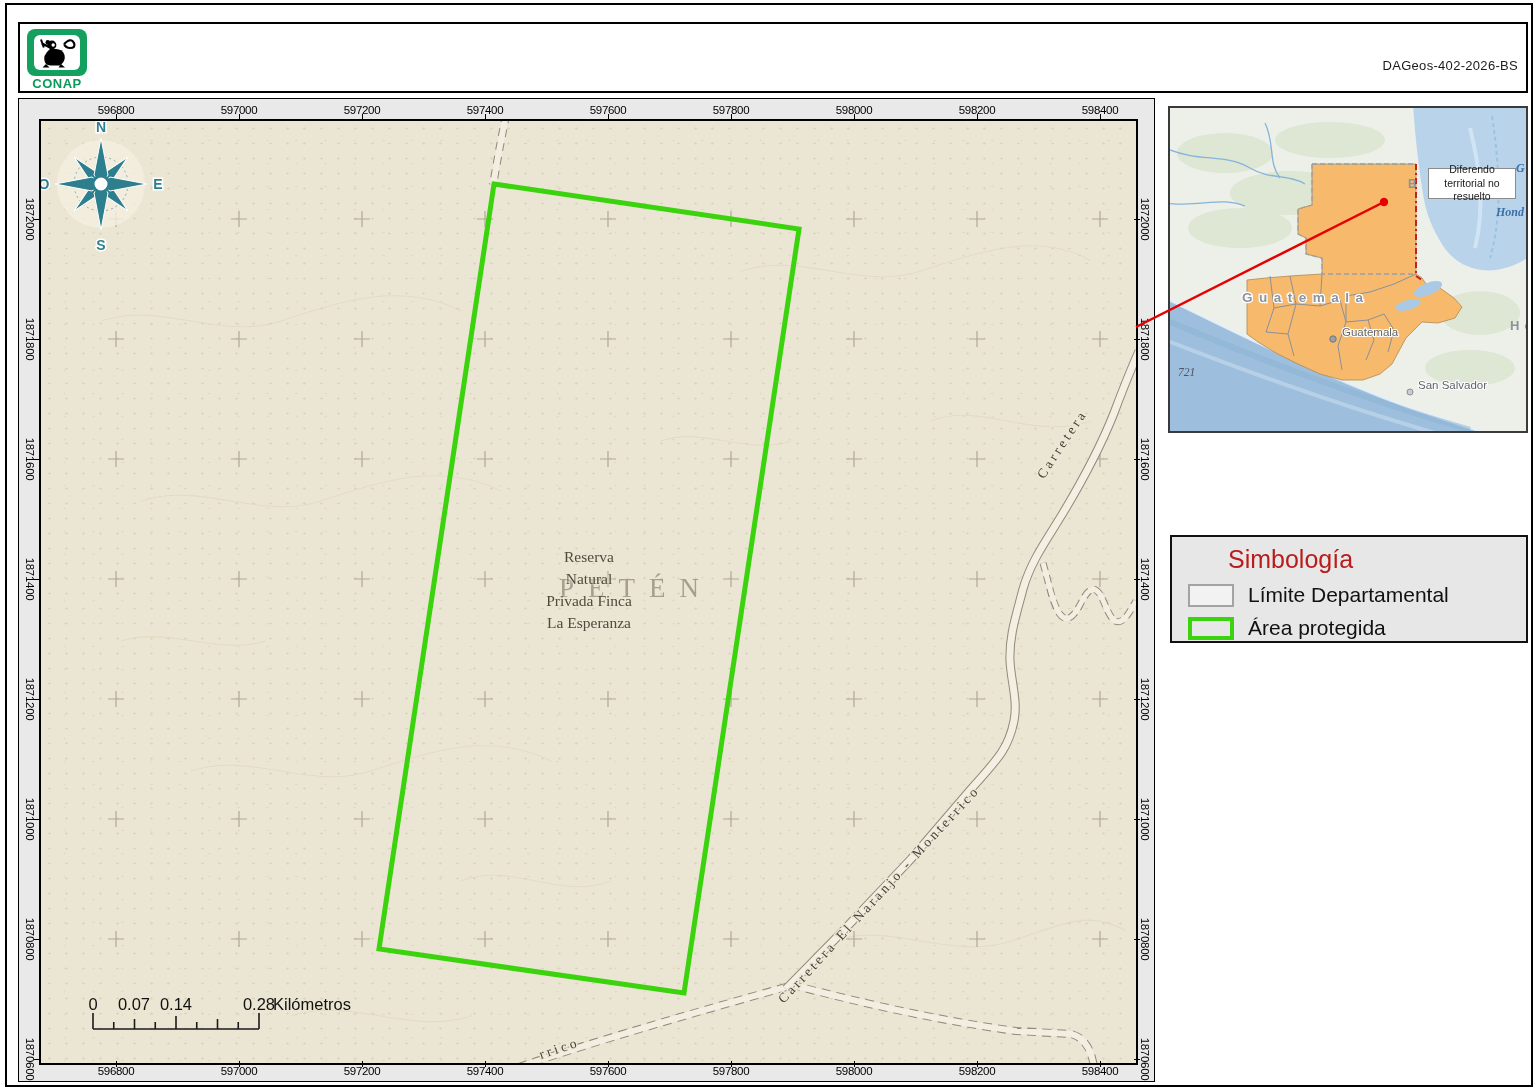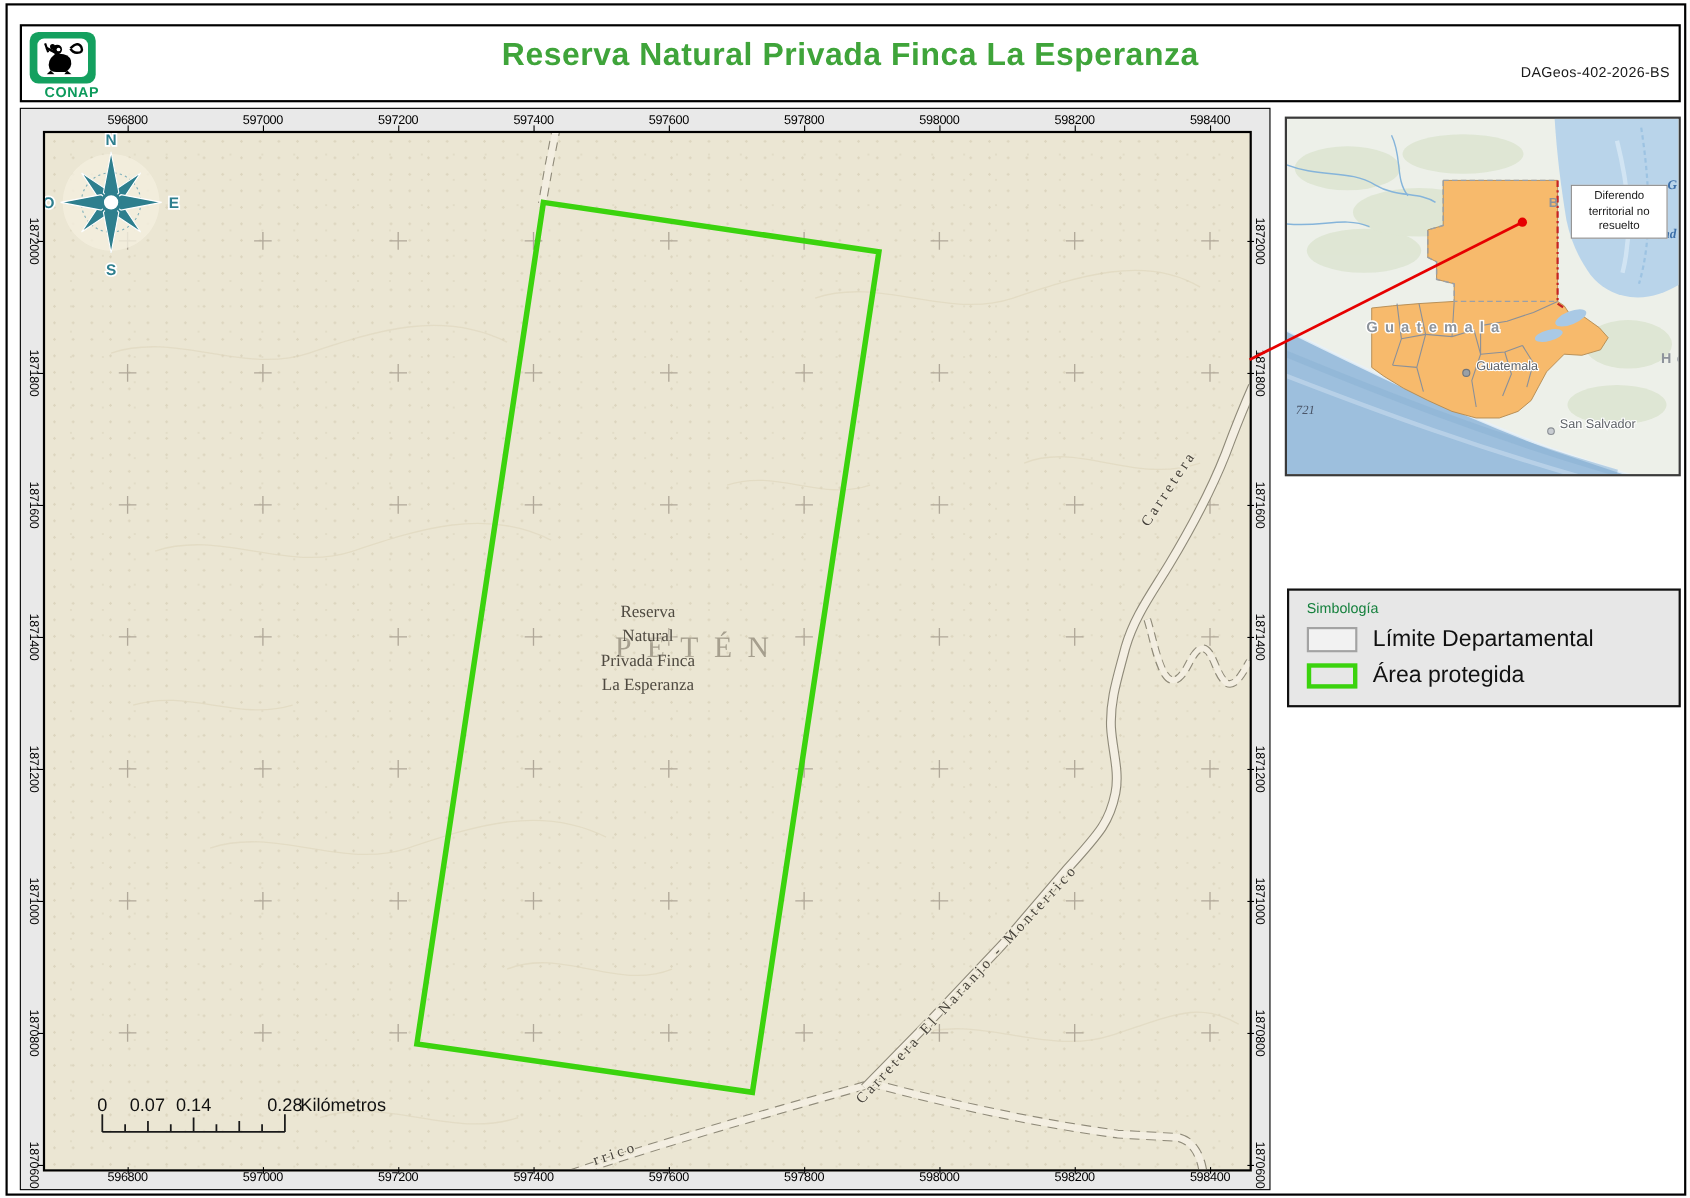--- a/index.html
+++ b/index.html
@@ -5,21 +5,21 @@
   html,body{margin:0;padding:0;background:#fff;}
   .page{position:relative;width:1536px;height:1089px;background:#fff;overflow:hidden;
         font-family:"Liberation Sans",sans-serif;}
   .page-border{position:absolute;left:5px;top:3px;width:1524px;height:1080px;border:2px solid #000;}
 
   
   .title-bar{position:absolute;left:18px;top:22px;width:1510px;height:71px;border:2px solid #000;background:#fff;box-sizing:border-box;}
   .logo{position:absolute;left:7px;top:5px;width:60px;height:47px;background:#14a05f;border-radius:8px;
         display:flex;align-items:center;justify-content:center;}
   .logo-inner{width:46px;height:35px;background:#fff;border-radius:6px;display:flex;align-items:center;justify-content:center;}
-  .logo-text{position:absolute;left:4px;top:52px;width:66px;text-align:right;font-weight:bold;font-size:13px;color:#0c9a5b;letter-spacing:.5px;}
+  .logo-text{position:absolute;left:4px;top:52px;width:66px;text-align:center;font-weight:bold;font-size:13px;color:#0c9a5b;letter-spacing:.5px;}
   .map-title{position:absolute;left:0;top:10px;width:100%;text-align:center;font-size:29px;font-weight:bold;letter-spacing:.5px;color:#3fa43a;}
   .doc-code{position:absolute;right:8px;bottom:18px;font-size:13px;color:#1a1a1a;letter-spacing:.3px;}
 
   
   .map-panel{position:absolute;left:18px;top:98px;width:1137px;height:984px;background:#e9e9e9;border:1px solid #000;box-sizing:border-box;}
   .map-inner{position:absolute;left:20px;top:20px;width:1095px;height:942px;border:2px solid #000;box-sizing:content-box;
              background-color:#ebe6d3;
              background-image:radial-gradient(#dcd5be 1px,transparent 1.4px),radial-gradient(#e2dcc7 1px,transparent 1.4px);
              background-size:17px 15px,29px 23px;background-position:0 0,9px 8px;
              overflow:hidden;}
@@ -30,26 +30,26 @@
 
   .peten-label{position:absolute;left:455px;top:452px;width:280px;text-align:center;
       font-family:"Liberation Serif",serif;font-size:27px;letter-spacing:14px;color:#9a9383;opacity:.85;}
   .area-label{position:absolute;left:428px;top:425px;width:240px;text-align:center;
       font-family:"Liberation Serif",serif;font-size:15.5px;line-height:22px;color:#4f4a40;
       text-shadow:0 0 3px #ece7d5,0 0 3px #ece7d5;}
 
   
   .inset{position:absolute;left:1168px;top:106px;width:360px;height:327px;border:2px solid #3a3a3a;box-sizing:border-box;
          background:#edf0e9;overflow:hidden;}
-  .callout{position:absolute;left:258px;top:60px;width:88px;height:49px;background:#fff;border:1px solid #8b8b8b;
+  .callout{position:absolute;left:258px;top:60px;width:88px;height:31px;background:#fff;border:1px solid #8b8b8b;
            font-size:10.5px;line-height:1.3;text-align:center;color:#1a1a1a;display:flex;align-items:center;justify-content:center;padding:1px;box-sizing:border-box;}
 
   
   .legend{position:absolute;left:1170px;top:535px;width:358px;height:108px;background:#e7e7e7;border:2px solid #111;box-sizing:border-box;padding:8px 0 0 16px;}
-  .legend-title{font-size:13px;color:#15803d;}
+  .legend-title{font-size:25px;color:#b91c1c;margin-left:40px;}
   .legend-row{display:flex;align-items:center;margin-top:9px;}
   .swatch{width:46px;height:23px;box-sizing:border-box;margin-right:14px;}
   .swatch-gray{border:2px solid #a3a3a3;background:#f2f2f2;}
   .swatch-green{border:4px solid #3bd30e;background:transparent;}
   .legend-label{font-size:21px;color:#111;text-align:right;}
 
   
   .info-box{position:absolute;left:1182px;top:925px;width:348px;height:152px;background:#fff;border:2px solid #000;box-sizing:border-box;
             font-family:"Liberation Serif",serif;font-weight:bold;font-style:italic;font-size:13.5px;line-height:16.5px;color:#111;
             padding:7px 9px;}
@@ -75,21 +75,20 @@
           <circle cx="16.2" cy="8" r="1.7" fill="#fff"></circle>
           <path d="M14,11 L5,6.5" stroke="#000" stroke-width="2.4"></path>
           <path d="M4,2.5 l2.8,8" stroke="#000" stroke-width="2"></path>
           <path d="M13,12 q-8,6.5 -5,13.5 q1.5,3 6,3 l9,0 q6,-4.5 4.5,-10.5 q-2,-7.5 -14.5,-6" fill="#000"></path>
           <path d="M9,27 l-3.5,3.5 7,0 z" fill="#000"></path>
           <path d="M24,27 l-2.5,3.5 6.5,0 z" fill="#000"></path>
         </svg>
       </div>
     </div>
     <div class="logo-text">CONAP</div>
-    <div class="map-title">Reserva Natural Privada Finca La Esperanza</div>
     <div class="doc-code">DAGeos-402-2026-BS</div>
   </div>
 
   <div class="map-panel" id="map-panel">
     <div class="map-inner">
       <svg id="map-svg" width="1095" height="942" viewBox="0 0 1095 942">
 
         <g stroke="#ddd4b9" stroke-width="1.2" fill="none" opacity=".55">
           <path d="M60,200 C120,180 180,220 240,200 S360,160 420,190"></path>
           <path d="M100,380 C160,360 220,400 280,380 S400,340 460,370"></path>

